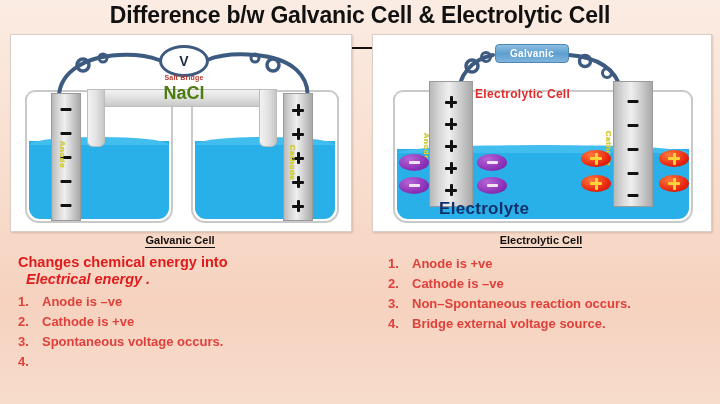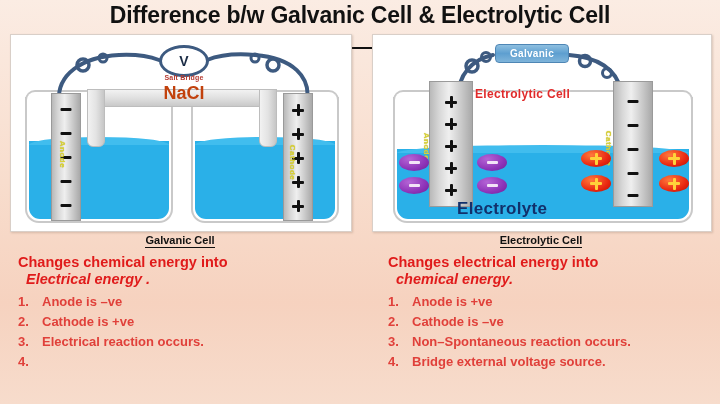--- a/index.html
+++ b/index.html
@@ -120,21 +120,21 @@
   .sb-seg.vert{
     background:linear-gradient(90deg,#f2f2f2 0%,#e3e3e3 50%,#c6c6c6 100%);
   }
   .sb-title{
     position:absolute;text-align:center;white-space:nowrap;
     font-size:7px;font-weight:bold;color:#b53a30;letter-spacing:.2px;
     z-index:9;
   }
   .sb-formula{
     position:absolute;text-align:center;white-space:nowrap;
-    font-size:18px;font-weight:bold;color:#c2410c;
+    font-size:18px;font-weight:bold;color:#4d7c0f;
     z-index:9;
   }
 
   
   .cell-caption-inner{
     position:absolute;white-space:nowrap;
     font-size:12px;font-weight:bold;color:#e02a2a;
     letter-spacing:.3px;z-index:9;
     text-shadow:0 0 2px #ffffff;
   }
@@ -308,21 +308,21 @@
     <div class="ion pos" style="left:208px;top:140px;">
       <span class="ion-plus"></span>
       </div>
     <div class="ion pos" style="left:286px;top:115px;">
       <span class="ion-plus"></span>
       </div>
     <div class="ion pos" style="left:286px;top:140px;">
       <span class="ion-plus"></span>
       </div>
 
-    <div class="electrolyte-label" style="left:84px;top:164px;">Electrolyte</div>
+    <div class="electrolyte-label" style="left:66px;top:164px;">Electrolyte</div>
 
   </div>
 </div>
 
 <div class="cell-caption" id="caption-left">
   <span>Galvanic Cell</span>
 </div>
 <div class="cell-caption" id="caption-right">
   <span>Electrolytic Cell</span>
 </div>
@@ -336,33 +336,29 @@
     <li>
       <span class="num">1.</span>
       <span>Anode is –ve</span>
     </li>
     <li>
       <span class="num">2.</span>
       <span>Cathode is +ve</span>
     </li>
     <li>
       <span class="num">3.</span>
-      <span>Electrical reaction occurs.</span>
+      <span>Spontaneous voltage occurs.</span>
     </li>
     <li>
       <span class="num">4.</span>
     </li>
   </ol>
 </div>
 
 <div class="col" id="col-right">
-  <p class="lead">
-    <span>Changes electrical energy into</span>
-    <span class="l2">chemical energy.</span>
-  </p>
   <ol class="points">
     <li>
       <span class="num">1.</span>
       <span>Anode is +ve</span>
     </li>
     <li>
       <span class="num">2.</span>
       <span>Cathode is –ve</span>
     </li>
     <li>

